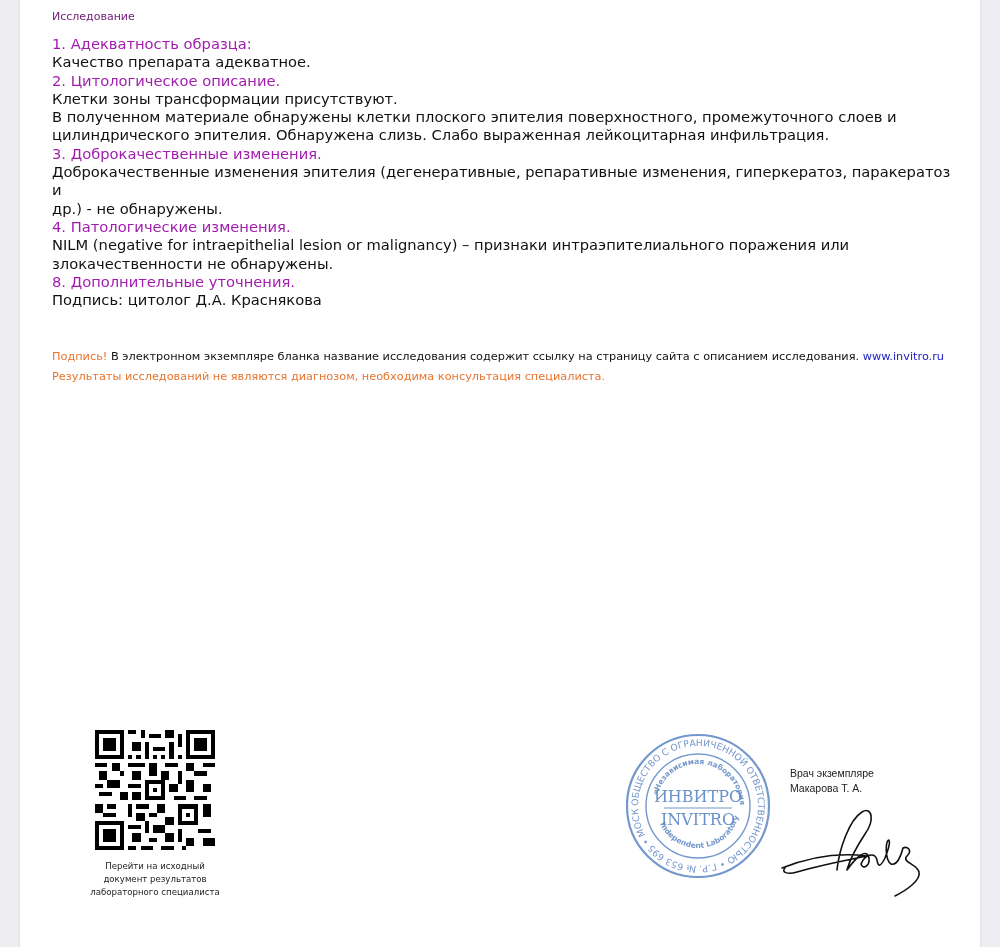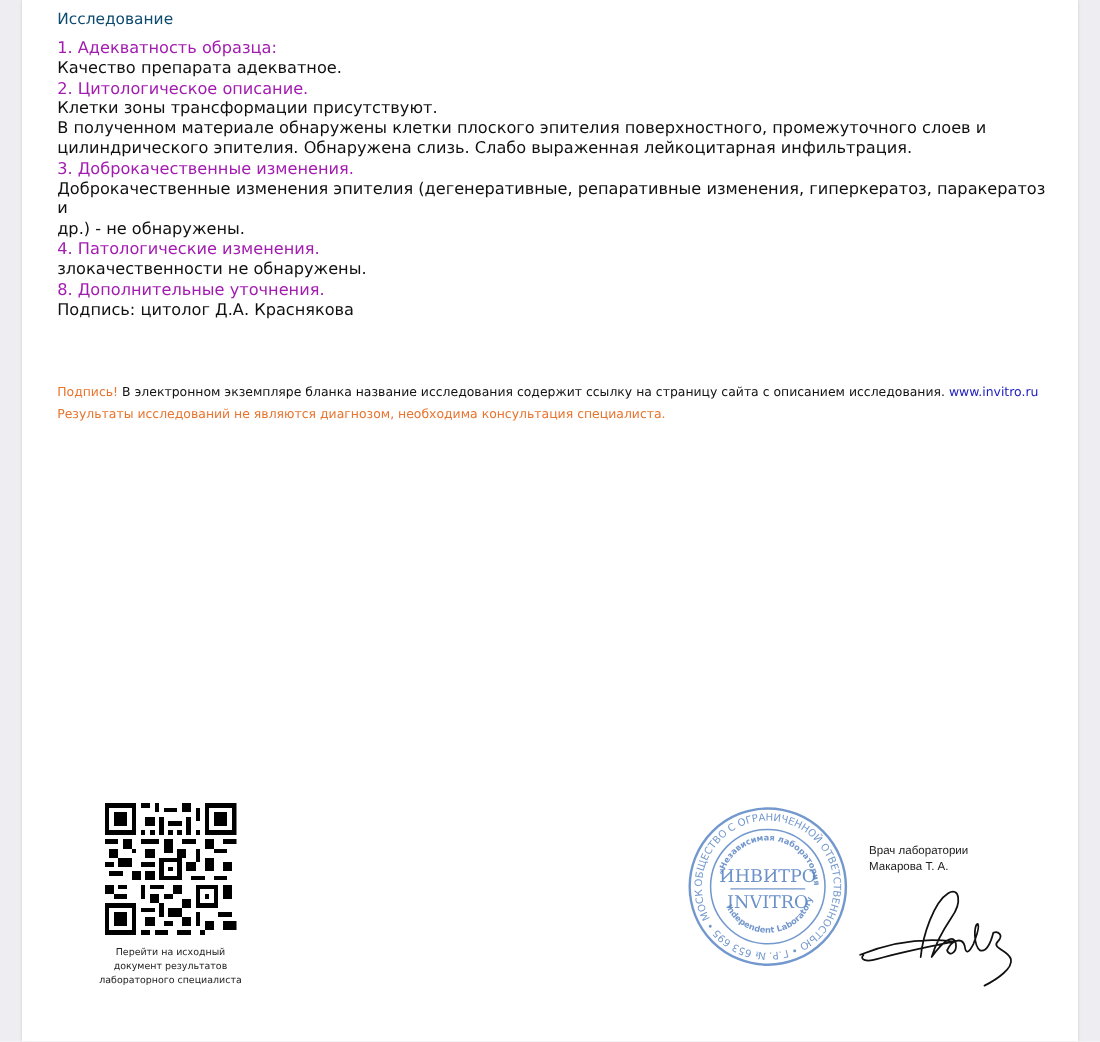--- a/index.html
+++ b/index.html
@@ -8,21 +8,21 @@
     background:#ededf2;
     font-family:"DejaVu Sans", sans-serif;
     position:relative;
   }
   .page {
     position:absolute; left:20px; top:0; width:960px; height:947px;
     background:#ffffff;
     box-shadow: 0 0 3px rgba(0,0,0,0.12);
   }
   .study-title {
-    position:absolute; left:32px; top:10px; font-size:14px; color:#0c4a6e;
+    position:absolute; left:32px; top:10px; font-size:11px; color:#701a75;
   }
   .sections { position:absolute; left:32px; top:35px; width:905px; }
   .sec-h { color:#a21caf; font-size:14.7px; line-height:18.3px; }
   .sec-t { color:#111; font-size:14.7px; line-height:18.3px; }
   .comments { position:absolute; left:32px; top:302px; font-size:11.3px; line-height:20px; color:#111; }
   .notice { position:absolute; left:32px; top:347px; font-size:11.3px; line-height:20px; color:#111; white-space:nowrap; }
   .orange { color:#e8742e; }
   .link { color:#2020c0;text-align:right; }
   .qr-block { position:absolute; left:30px; top:730px; width:140px; text-align:center;margin-left:35px; }
   .qr { width:120px; height:120px; margin:0 auto; display:block; }
@@ -49,20 +49,21 @@
       <div class="sec-t">В полученном материале обнаружены клетки плоского эпителия поверхностного, промежуточного слоев и</div>
       <div class="sec-t">цилиндрического эпителия. Обнаружена слизь. Слабо выраженная лейкоцитарная инфильтрация.</div>
     </div>
     <div>
       <div class="sec-h">3. Доброкачественные изменения.</div>
       <div class="sec-t">Доброкачественные изменения эпителия (дегенеративные, репаративные изменения, гиперкератоз, паракератоз и</div>
       <div class="sec-t">др.) - не обнаружены.</div>
     </div>
     <div>
       <div class="sec-h">4. Патологические изменения.</div>
+      <div class="sec-t">NILM (negative for intraepithelial lesion or malignancy) – признаки интраэпителиального поражения или</div>
       <div class="sec-t">злокачественности не обнаружены.</div>
     </div>
     <div>
       <div class="sec-h">8. Дополнительные уточнения.</div>
       <div class="sec-t">Подпись: цитолог Д.А. Краснякова</div>
     </div>
   </div>
 
 
   <div class="notice">
@@ -178,21 +179,21 @@
     </text>
     <text font-size="7.5" fill="#5b86c4" font-family="DejaVu Sans, sans-serif" opacity="0.85" font-weight="bold">
       <textPath href="#innerBot" startOffset="14%">Independent Laboratory</textPath>
     </text>
     <text x="74" y="70" text-anchor="middle" font-size="16" fill="#5b86c4" font-family="DejaVu Serif, serif" opacity="0.9">ИНВИТРО</text>
     <line x1="40" y1="76" x2="108" y2="76" stroke="#5b86c4" stroke-width="1.2" opacity="0.85"></line>
     <text x="74" y="93" text-anchor="middle" font-size="16" fill="#5b86c4" font-family="DejaVu Serif, serif" opacity="0.9">INVITRO</text>
   </svg>
 
   <div class="doctor">
-    <div>Врач лаборатории</div>
+    <div>Врач экземпляре</div>
     <div>Макарова Т. А.</div>
   </div>
 
   <svg class="signature" viewBox="0 0 160 100">
     <path d="M5,68 C30,58 60,52 90,56 C70,60 40,66 20,72 C10,75 4,72 8,68 M60,70 C62,50 72,20 85,12 C95,6 98,20 88,34 C80,46 74,56 70,70 C80,56 90,48 92,58 C93,66 86,70 84,64 C88,54 98,52 100,60 C101,68 104,66 108,58 C110,52 114,44 112,40 C108,40 108,60 114,64 C120,66 124,56 126,48 C130,46 136,50 130,56 C124,62 140,64 142,72 C144,80 130,90 118,96" fill="none" stroke="#111" stroke-width="1.6" stroke-linecap="round" stroke-linejoin="round"></path>
   </svg>
 
 </div>
 
 </body></html>

